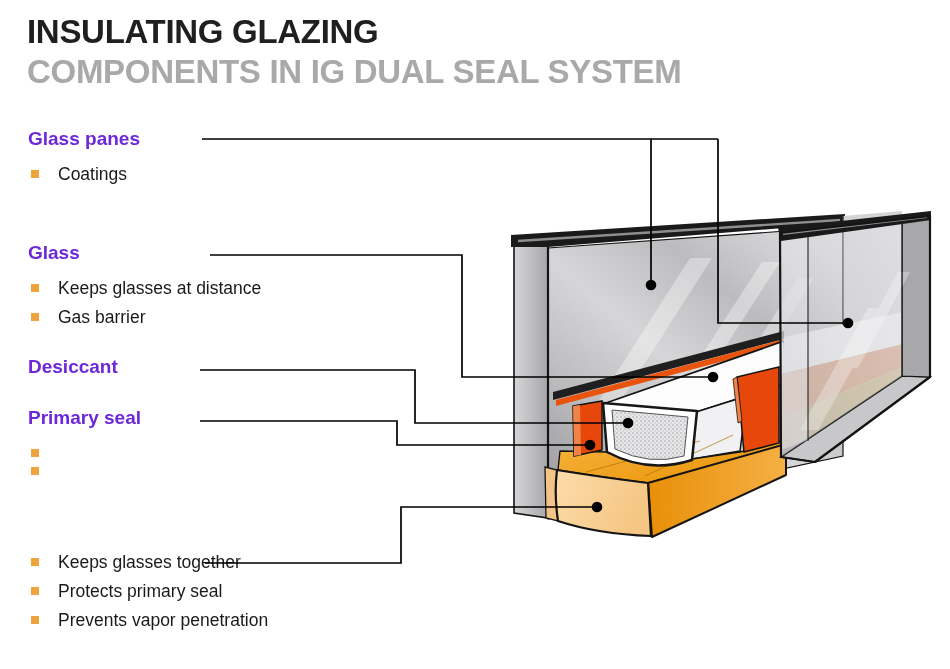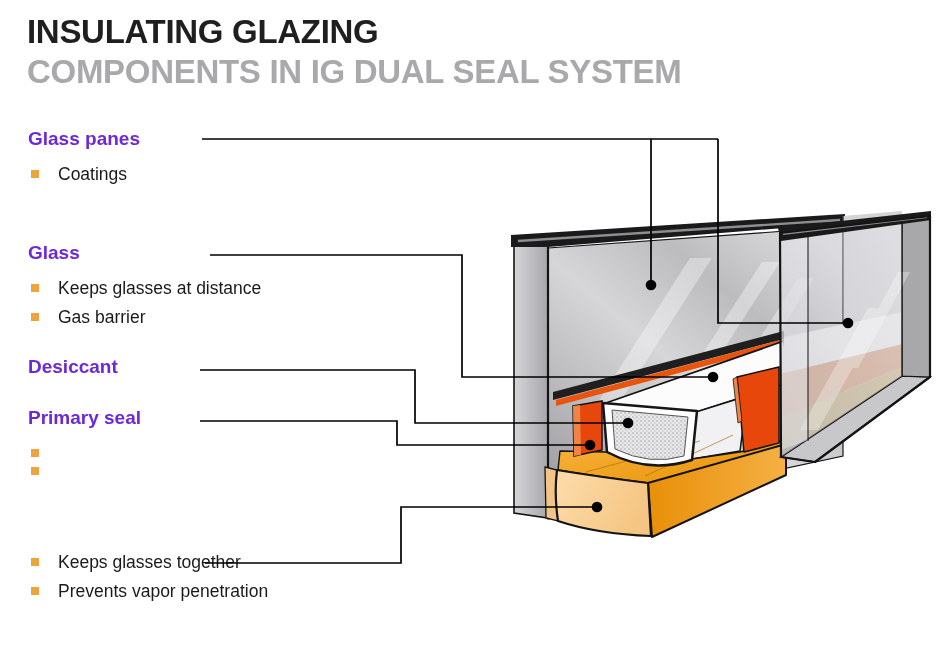--- a/index.html
+++ b/index.html
@@ -83,20 +83,24 @@
   </div>
 
   <div class="sec" id="sec-secondary-seal">
     <ul>
         <li>
           <span class="sq"></span>
           <span>Keeps glasses together</span>
         </li>
         <li>
           <span class="sq"></span>
+          <span>Protects primary seal</span>
+        </li>
+        <li>
+          <span class="sq"></span>
           <span>Prevents vapor penetration</span>
         </li>
       </ul>
   </div>
 
   <svg id="diagram" viewBox="0 0 950 669" xmlns="http://www.w3.org/2000/svg">
     <defs>
       <linearGradient id="gSide" x1="0" y1="0" x2="1" y2="0">
         <stop offset="0" stop-color="#d6d6d8"></stop>
           <stop offset="1" stop-color="#a7a7ab"></stop>

